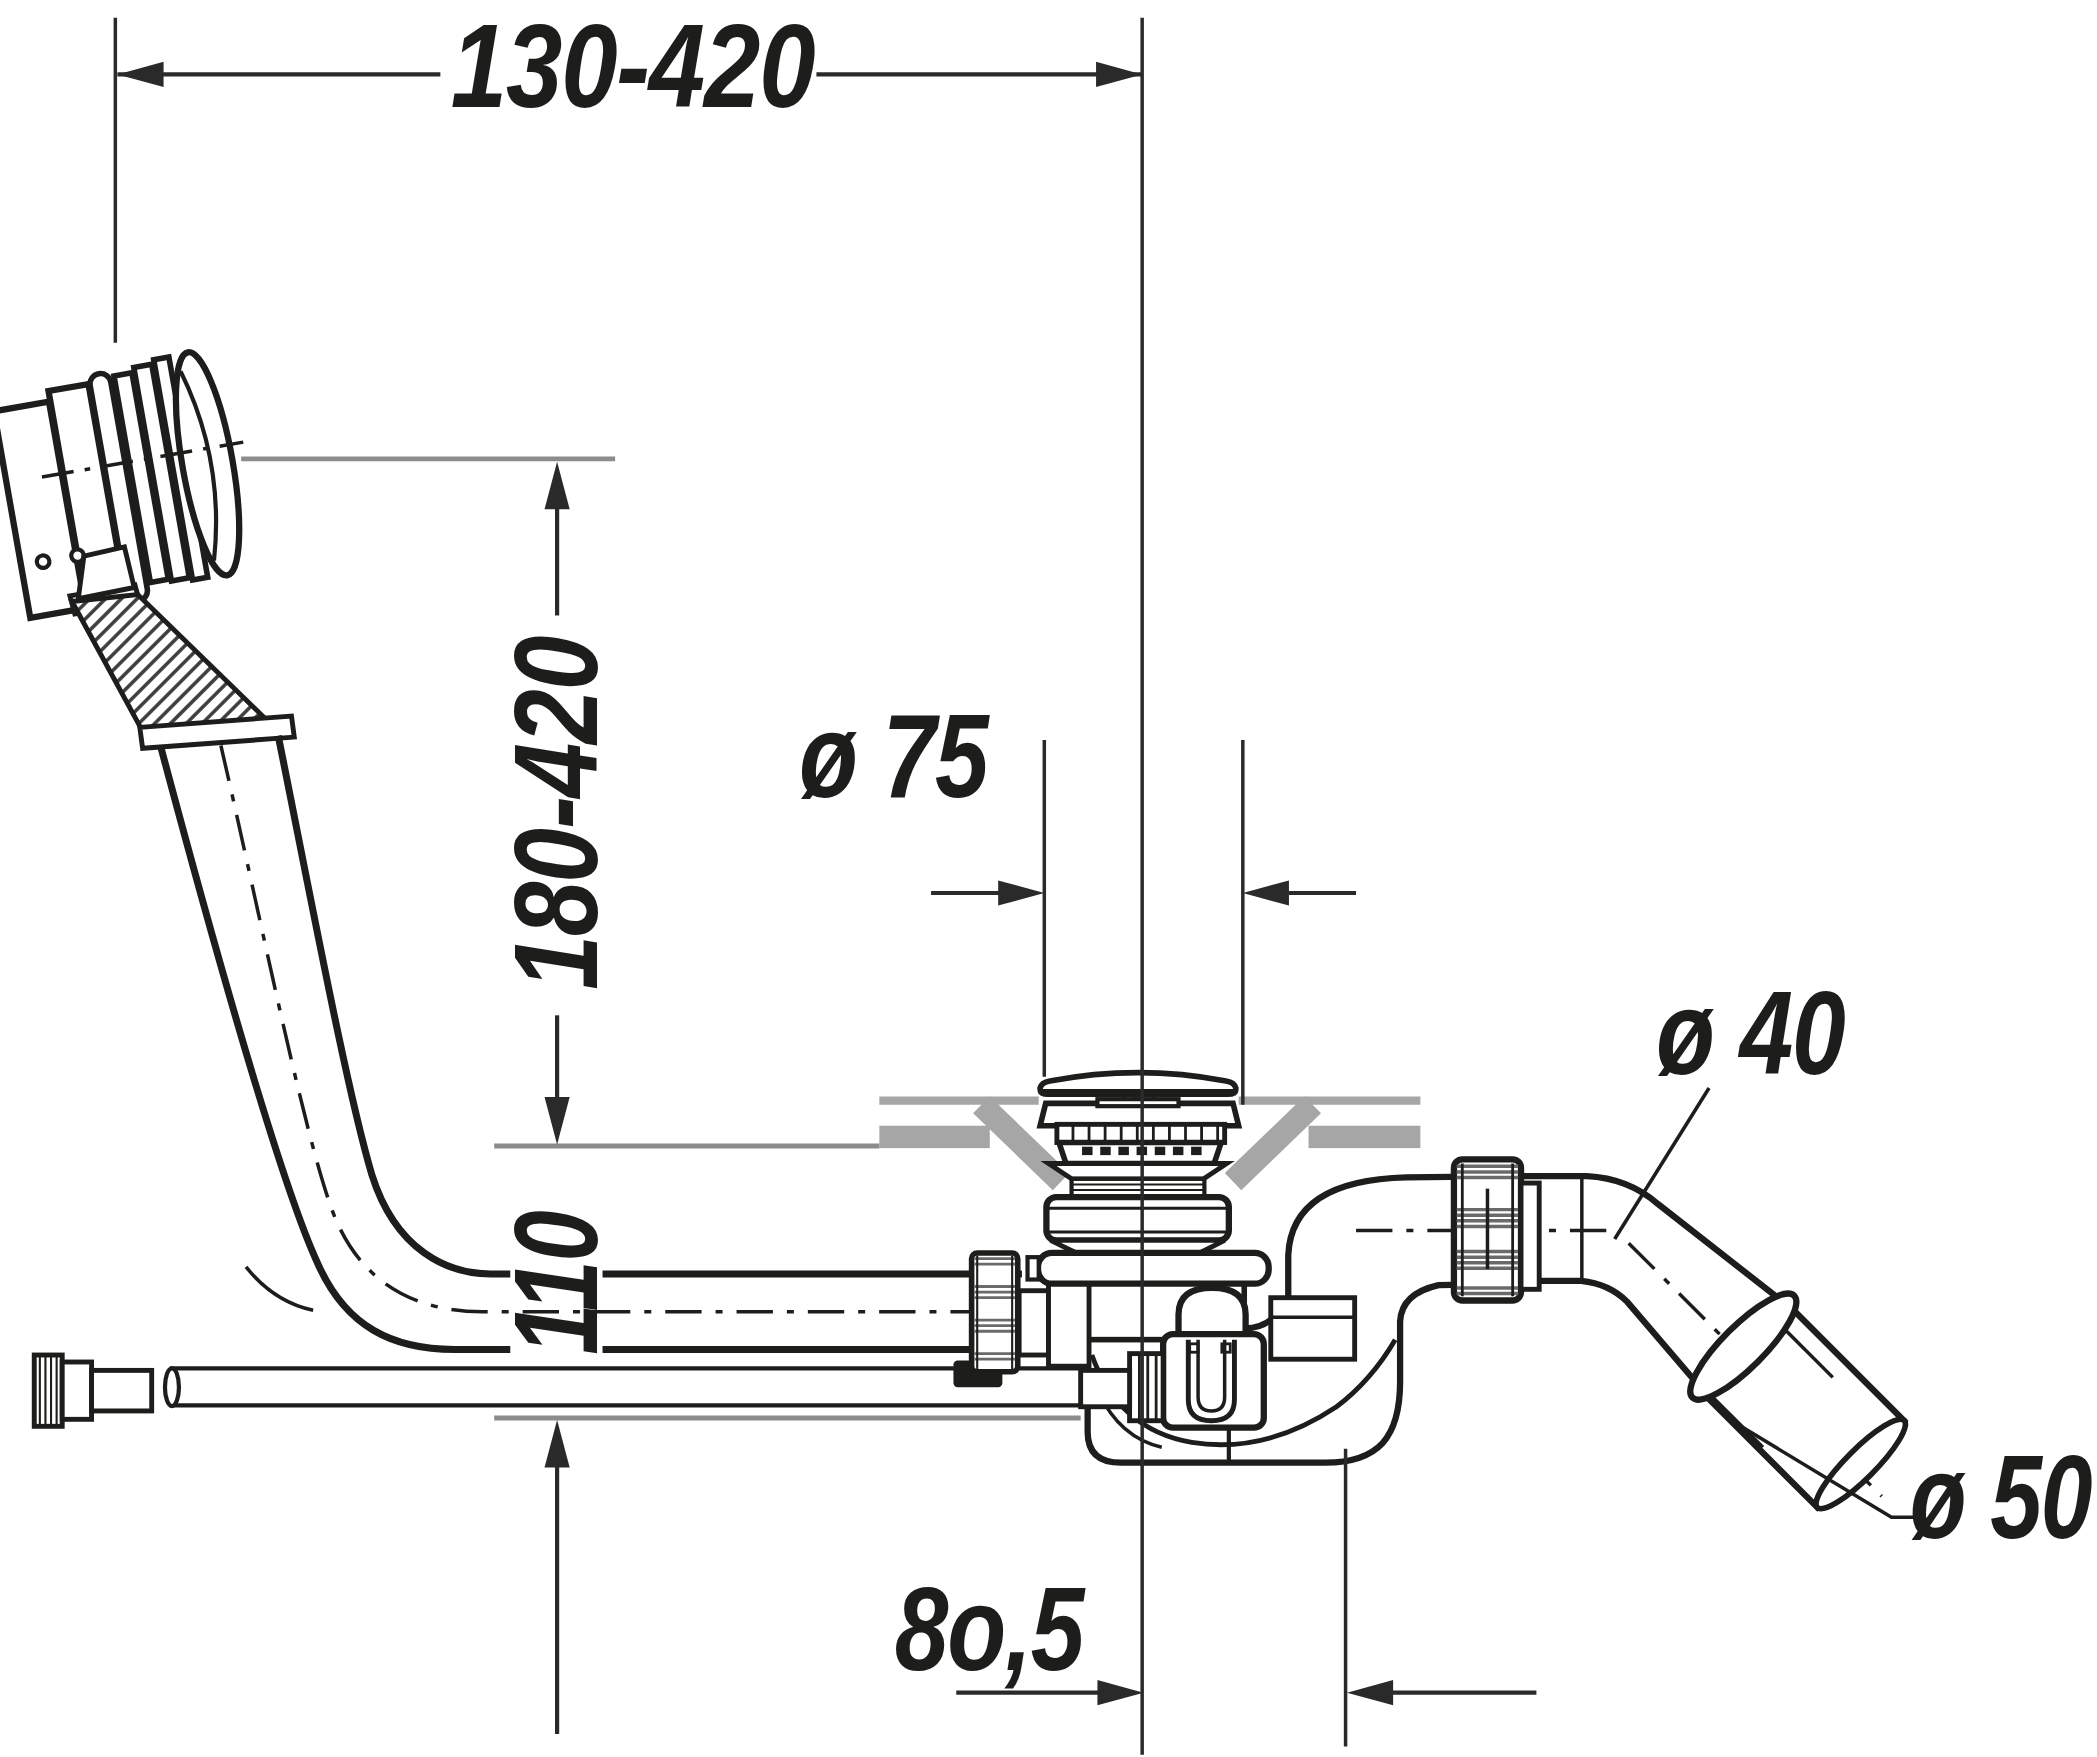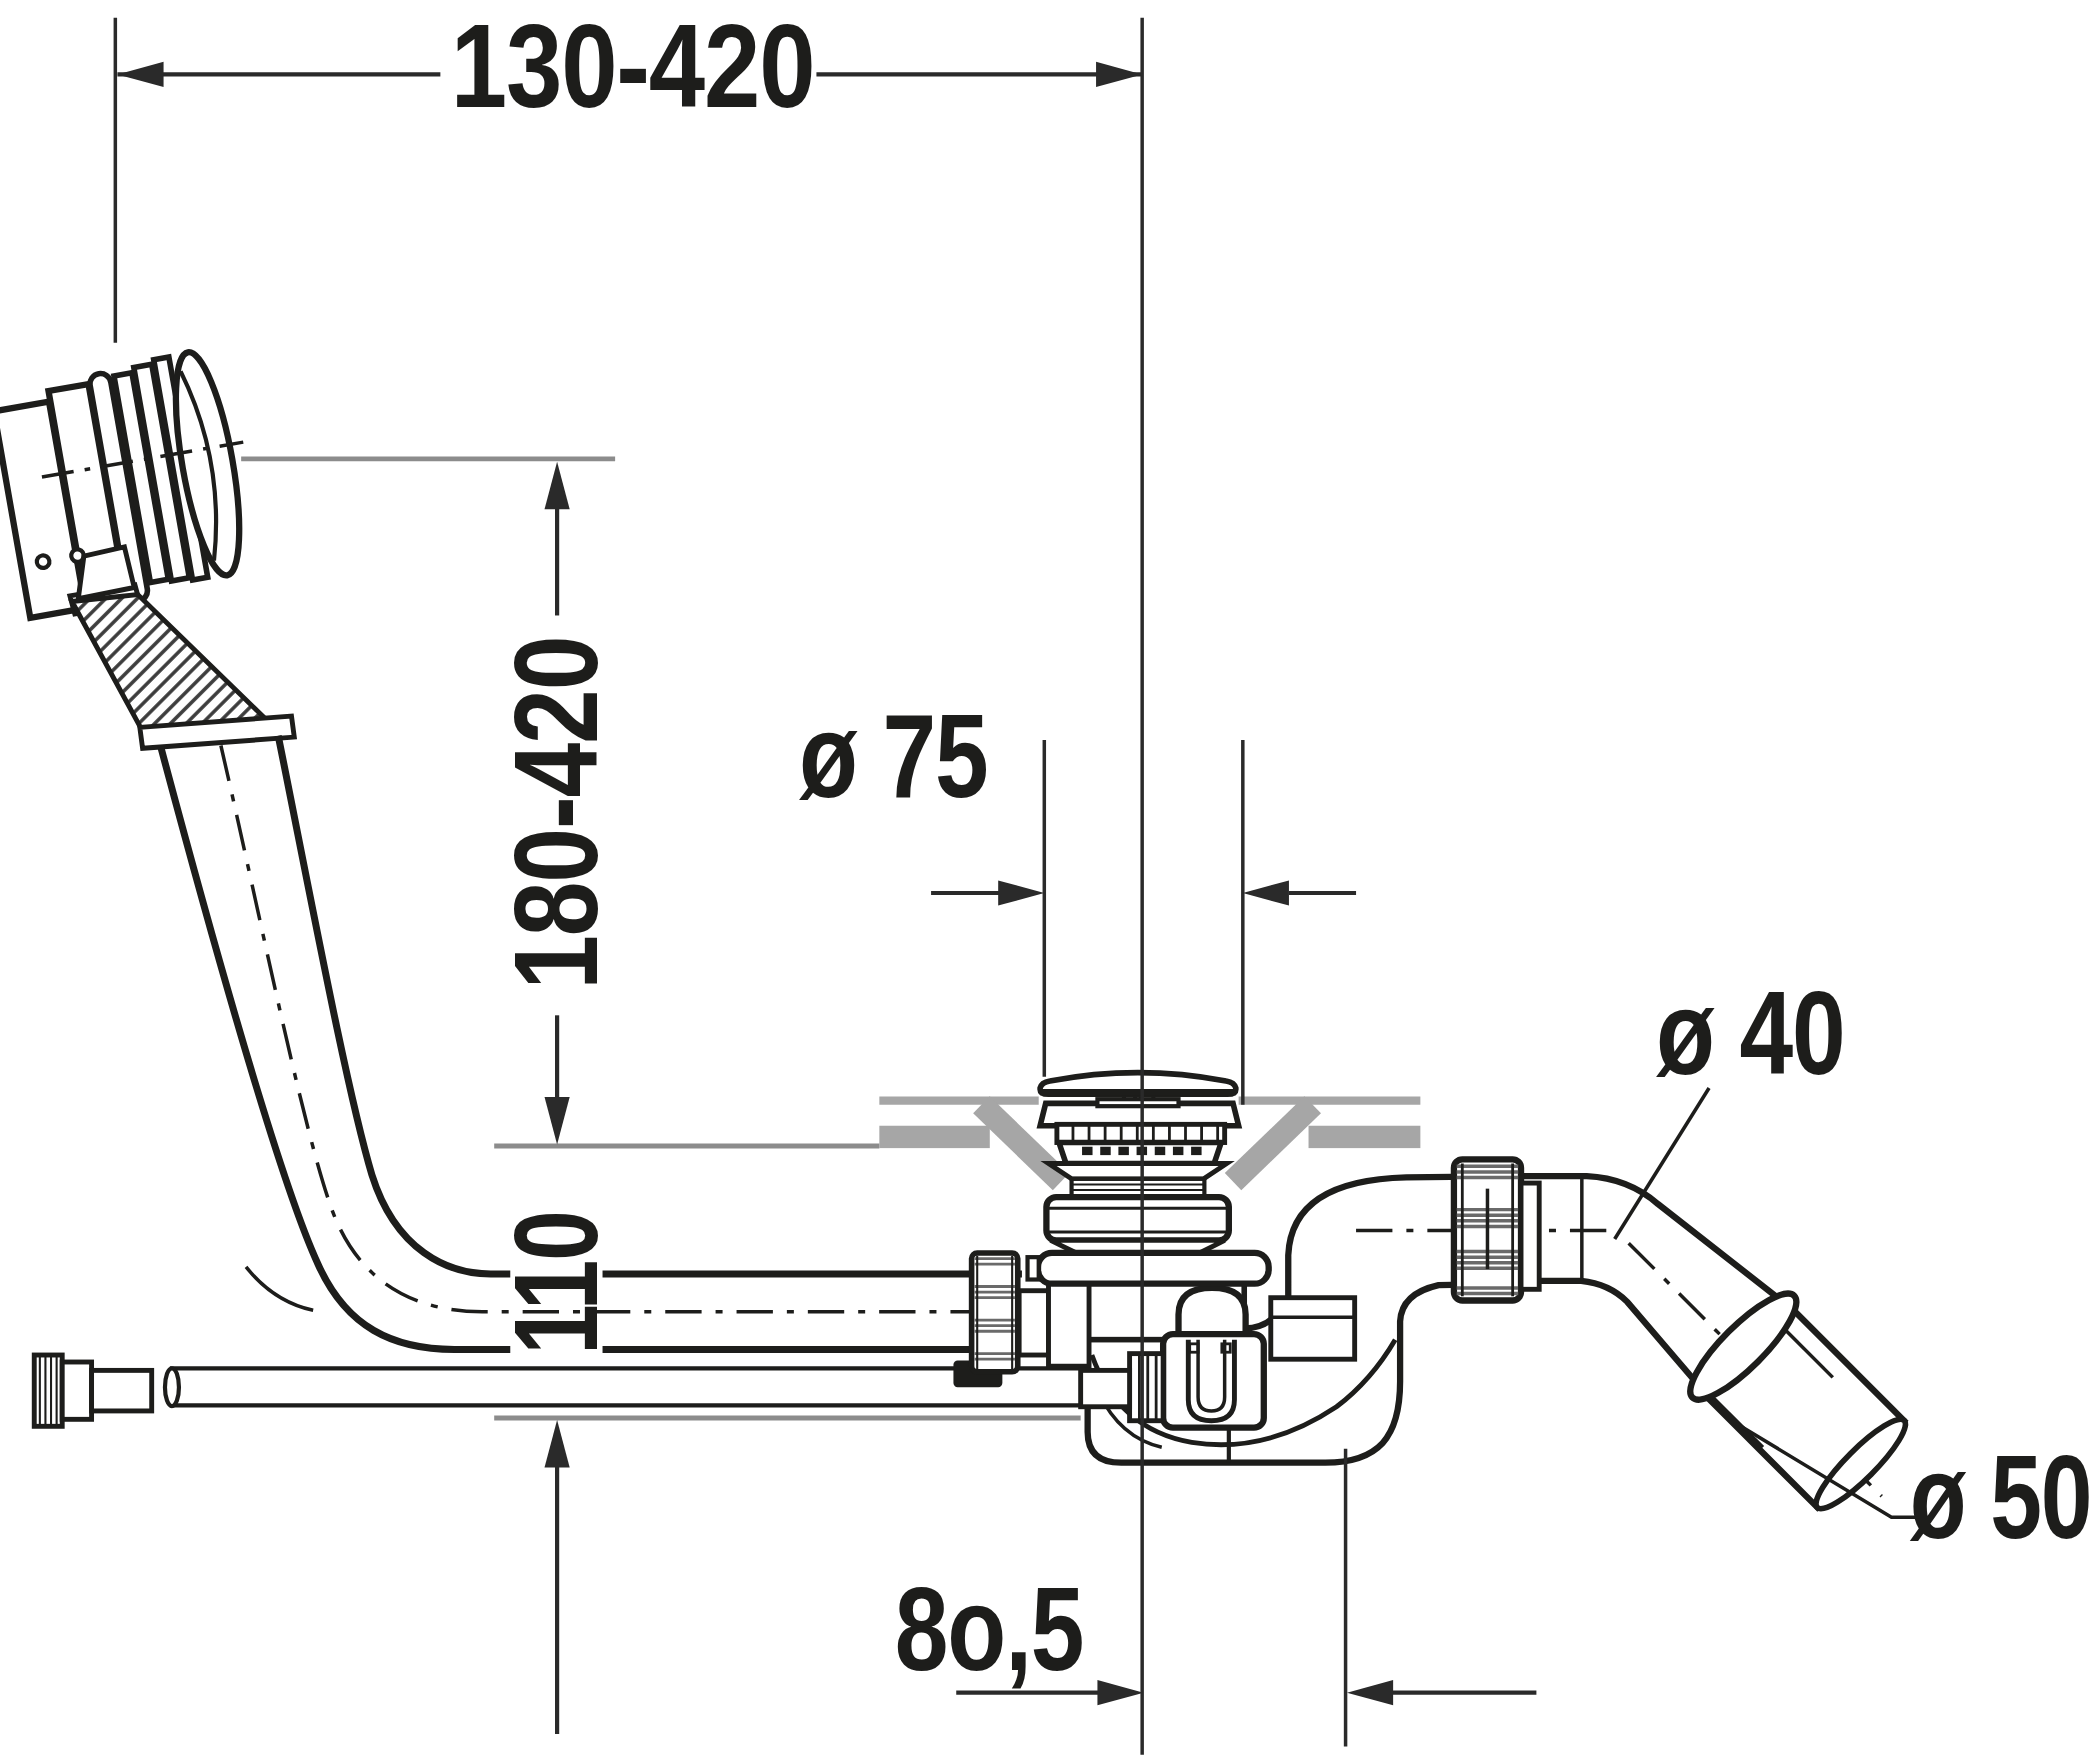--- a/index.html
+++ b/index.html
@@ -3,21 +3,21 @@
 <meta charset="utf-8">
 <style>
   :root{
     --ink:#1d1d1b;
     --dim:#2a2a2a;
     --ref:#8c8c8c;
     --floor:#a6a6a6;
     --bg:#ffffff;
   }
   html,body{margin:0;padding:0;background:var(--bg);}
-  .stage{width:2097px;height:1758px;position:relative;background:var(--bg);}
+  .stage{width:2097px;height:1758px;position:relative;background:var(--bg);font-style:italic;}
   svg{display:block;}
   .dim-text{
     font-family:"Liberation Sans","DejaVu Sans",sans-serif;
     font-weight:700;
     font-size:170px;
     fill:var(--ink);
     letter-spacing:-2px;
   }
   .outline{stroke:var(--ink);fill:#fff;}
   .line{stroke:var(--ink);fill:none;}

